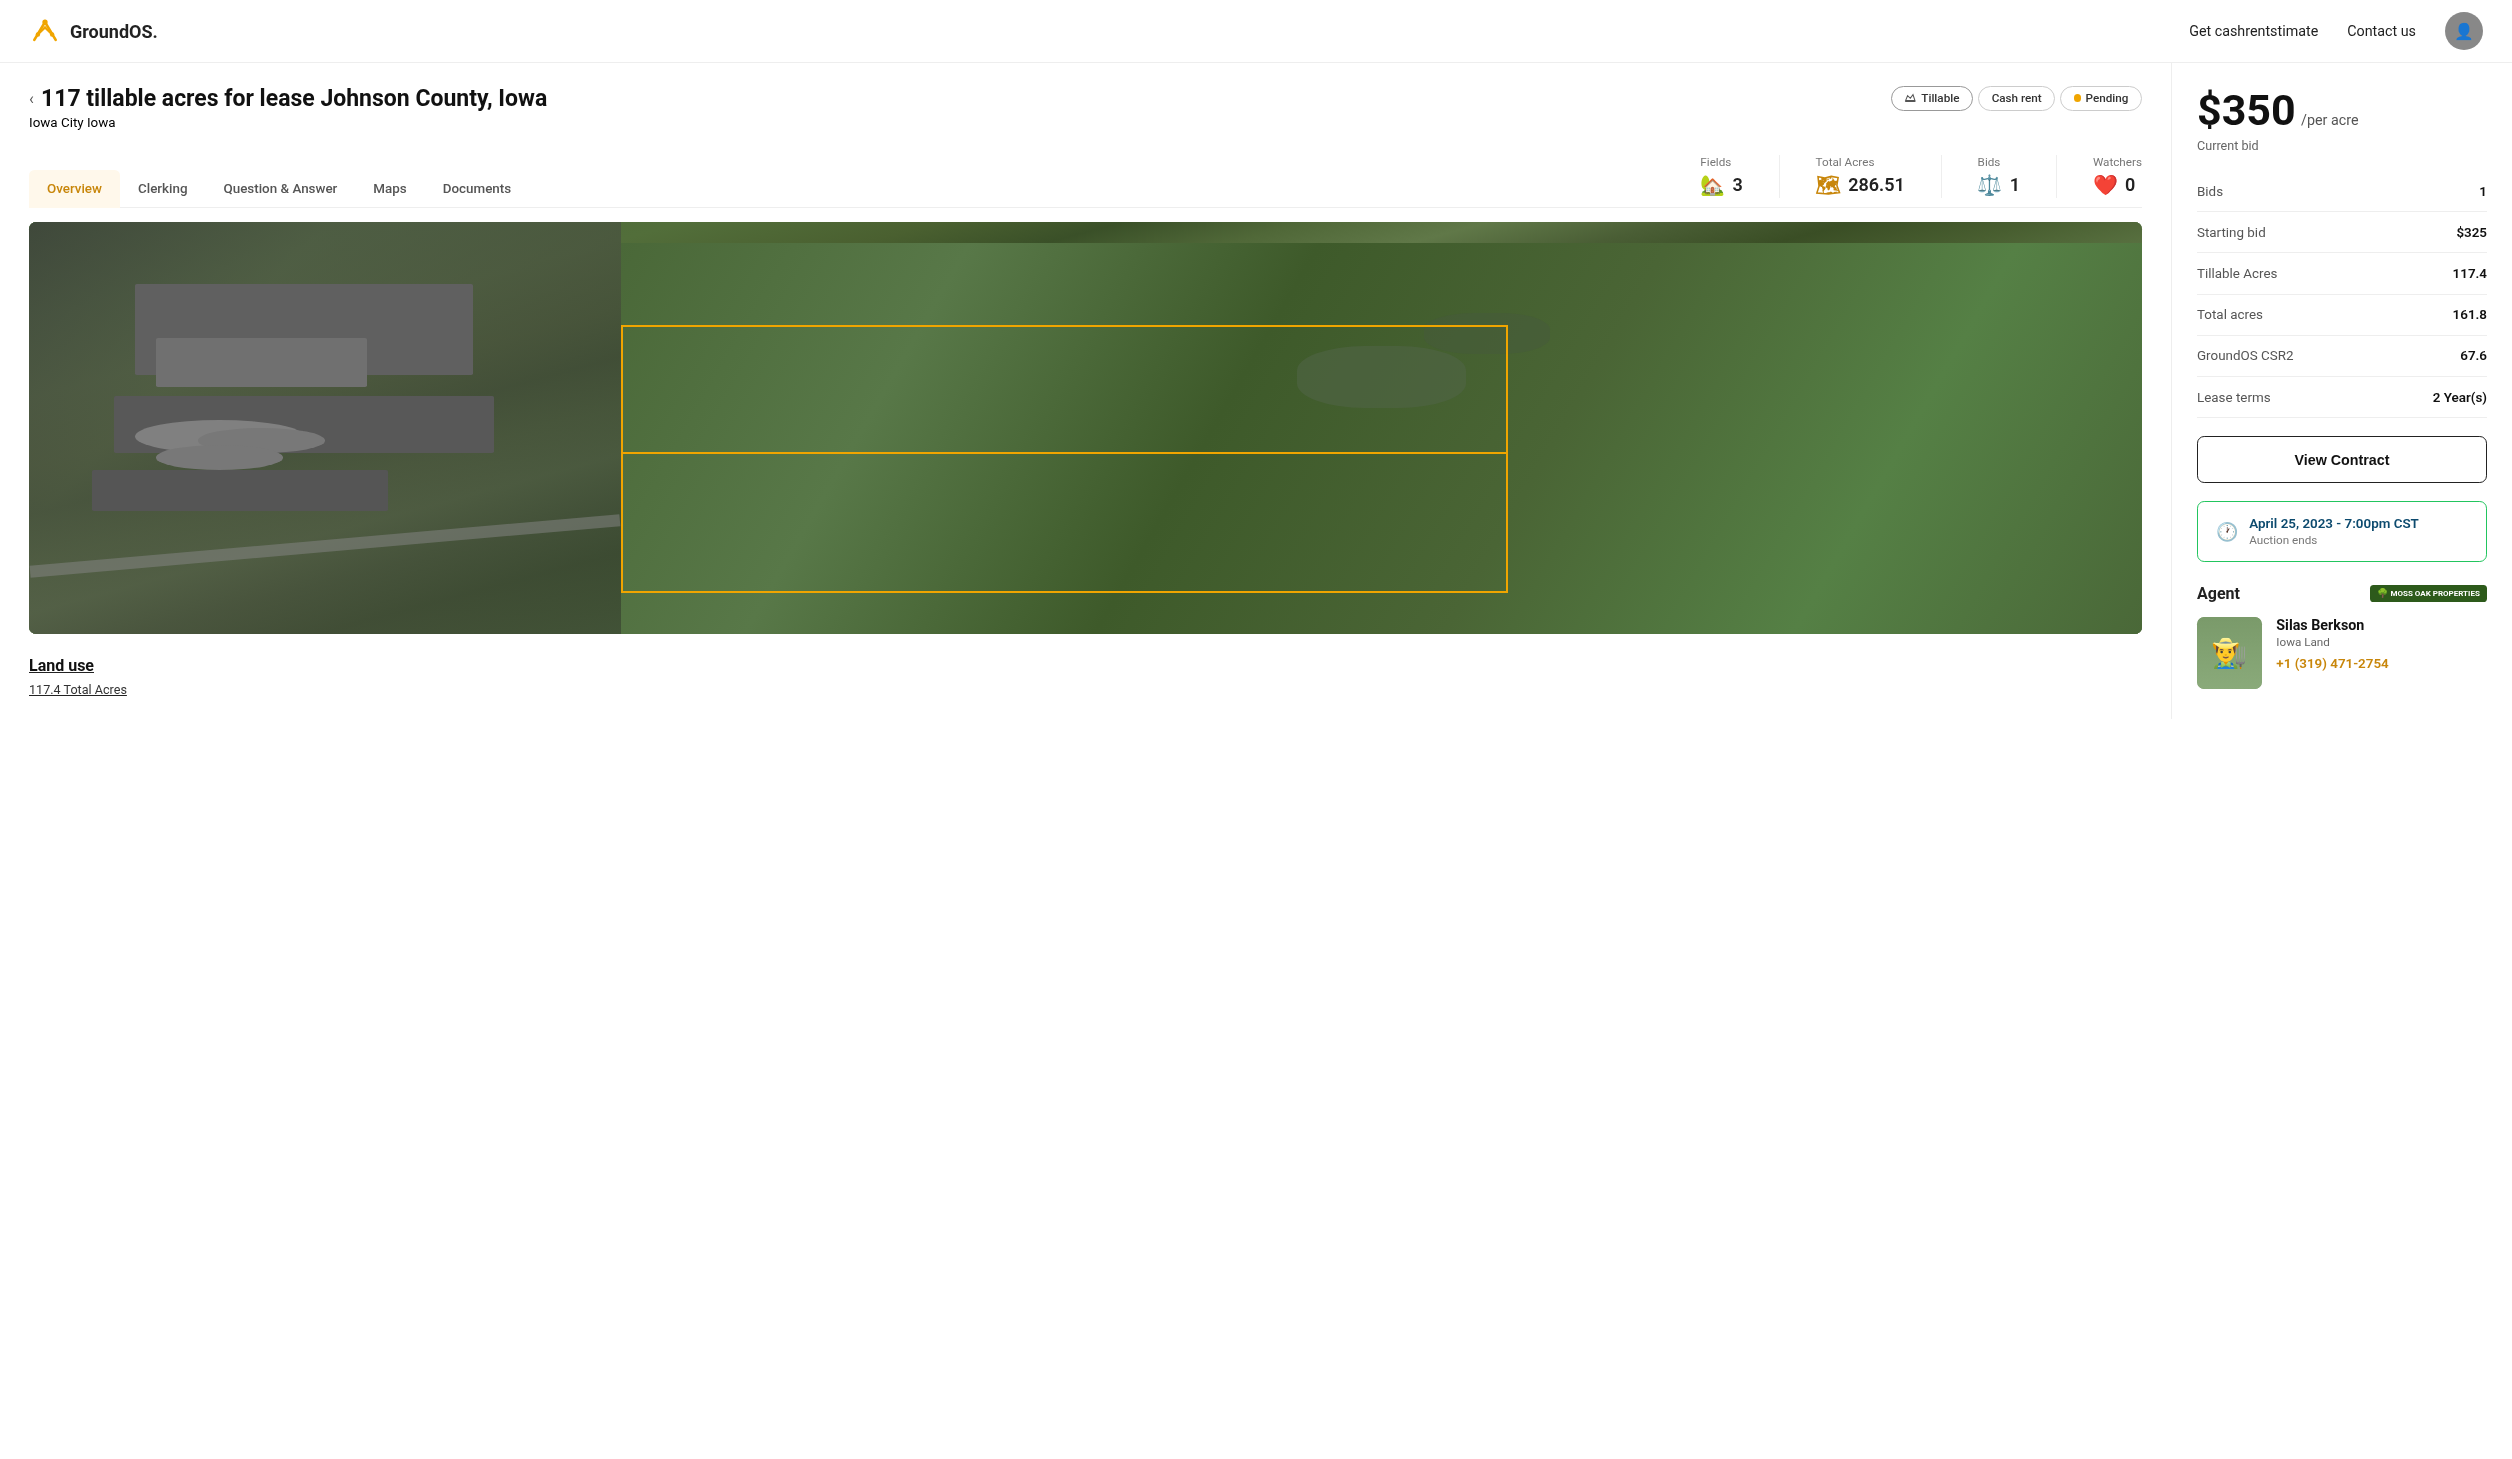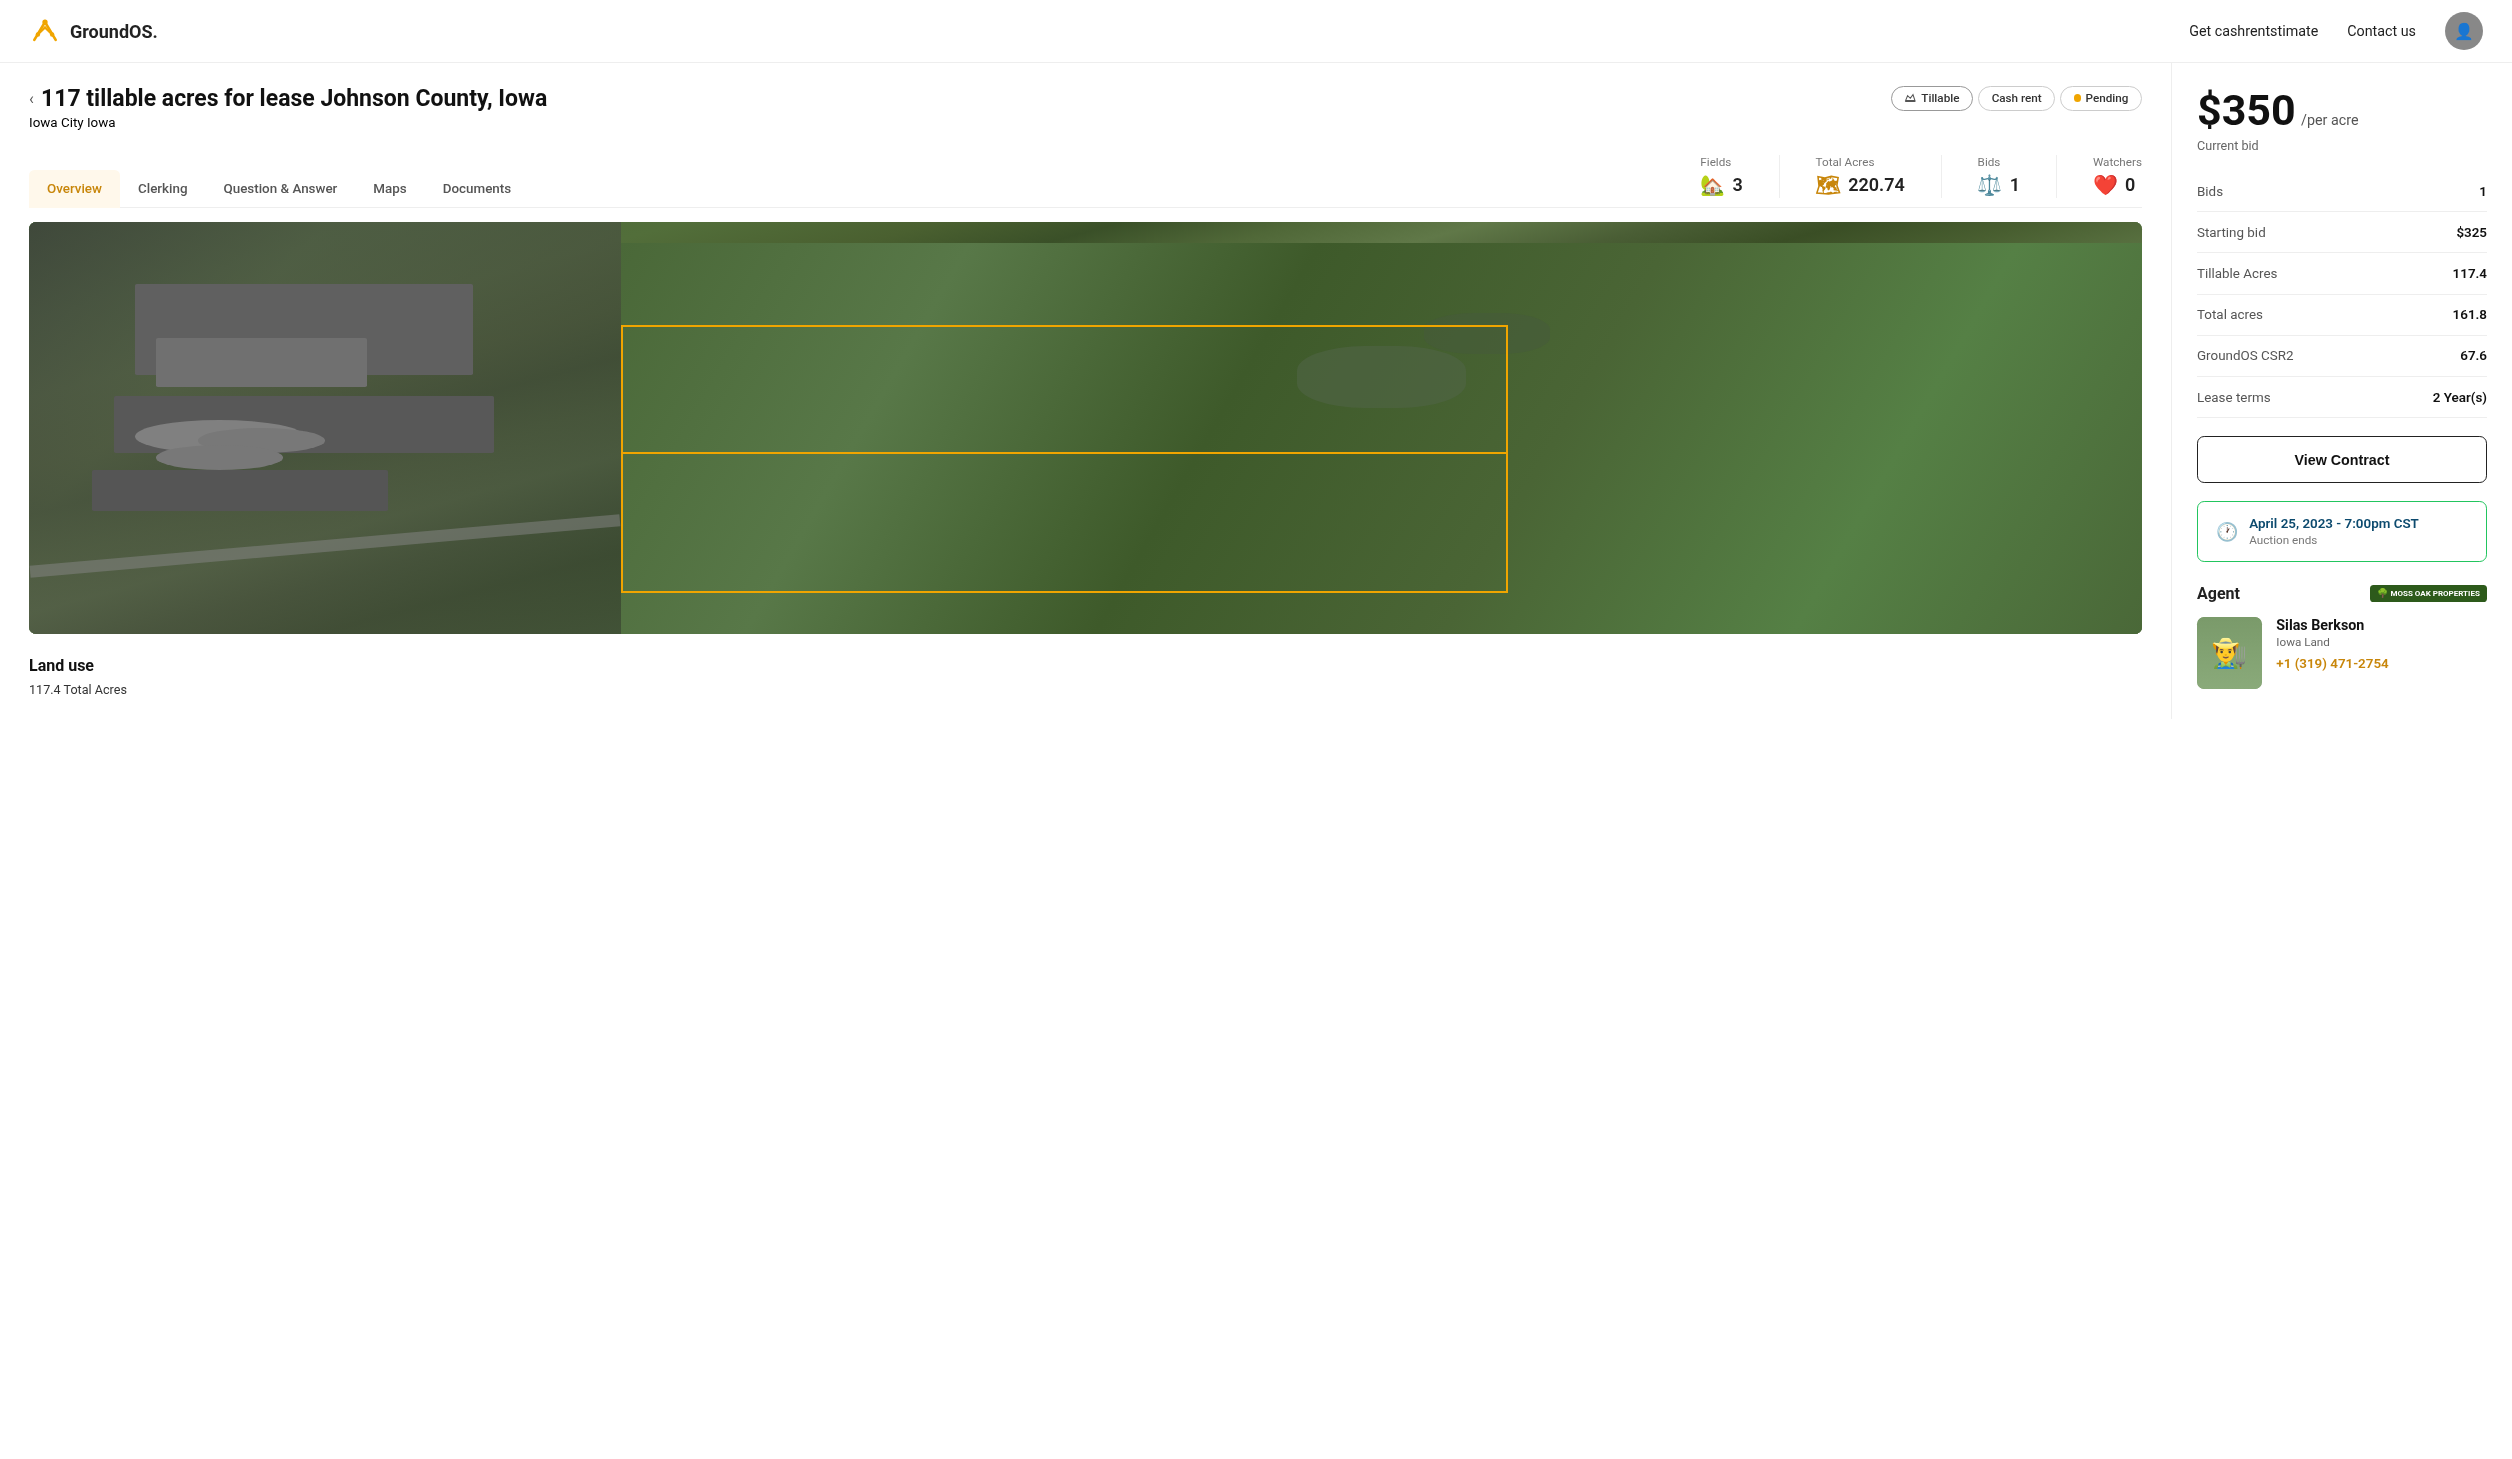--- a/index.html
+++ b/index.html
@@ -206,20 +206,21 @@
       top: 0%;
       left: 0%;
       width: 100%;
       height: 48%;
       border-bottom: 2.7px solid #f0a500;
     }
 
     
     .land-use-section {
       margin-top: 7.2px;
+      text-decoration: underline;
     }
     .section-title {
       font-size: 16px;
       font-weight: 700;
       color: #111;
       margin-bottom: 7.2px;
     }
     .land-use-label {
       font-size: 11.7px;
       font-weight: 600;
@@ -456,21 +457,21 @@
           <div class="stat-value">
             <span class="stat-icon">🏡</span>
             <span>3</span>
           </div>
         </div>
         <div class="stats-divider"></div>
         <div class="stat-item">
           <span class="stat-label">Total Acres</span>
           <div class="stat-value">
             <span class="stat-icon">🗺</span>
-            <span>220.74</span>
+            <span>286.51</span>
           </div>
         </div>
         <div class="stats-divider"></div>
         <div class="stat-item">
           <span class="stat-label">Bids</span>
           <div class="stat-value">
             <span class="stat-icon">⚖️</span>
             <span>1</span>
           </div>
         </div>

